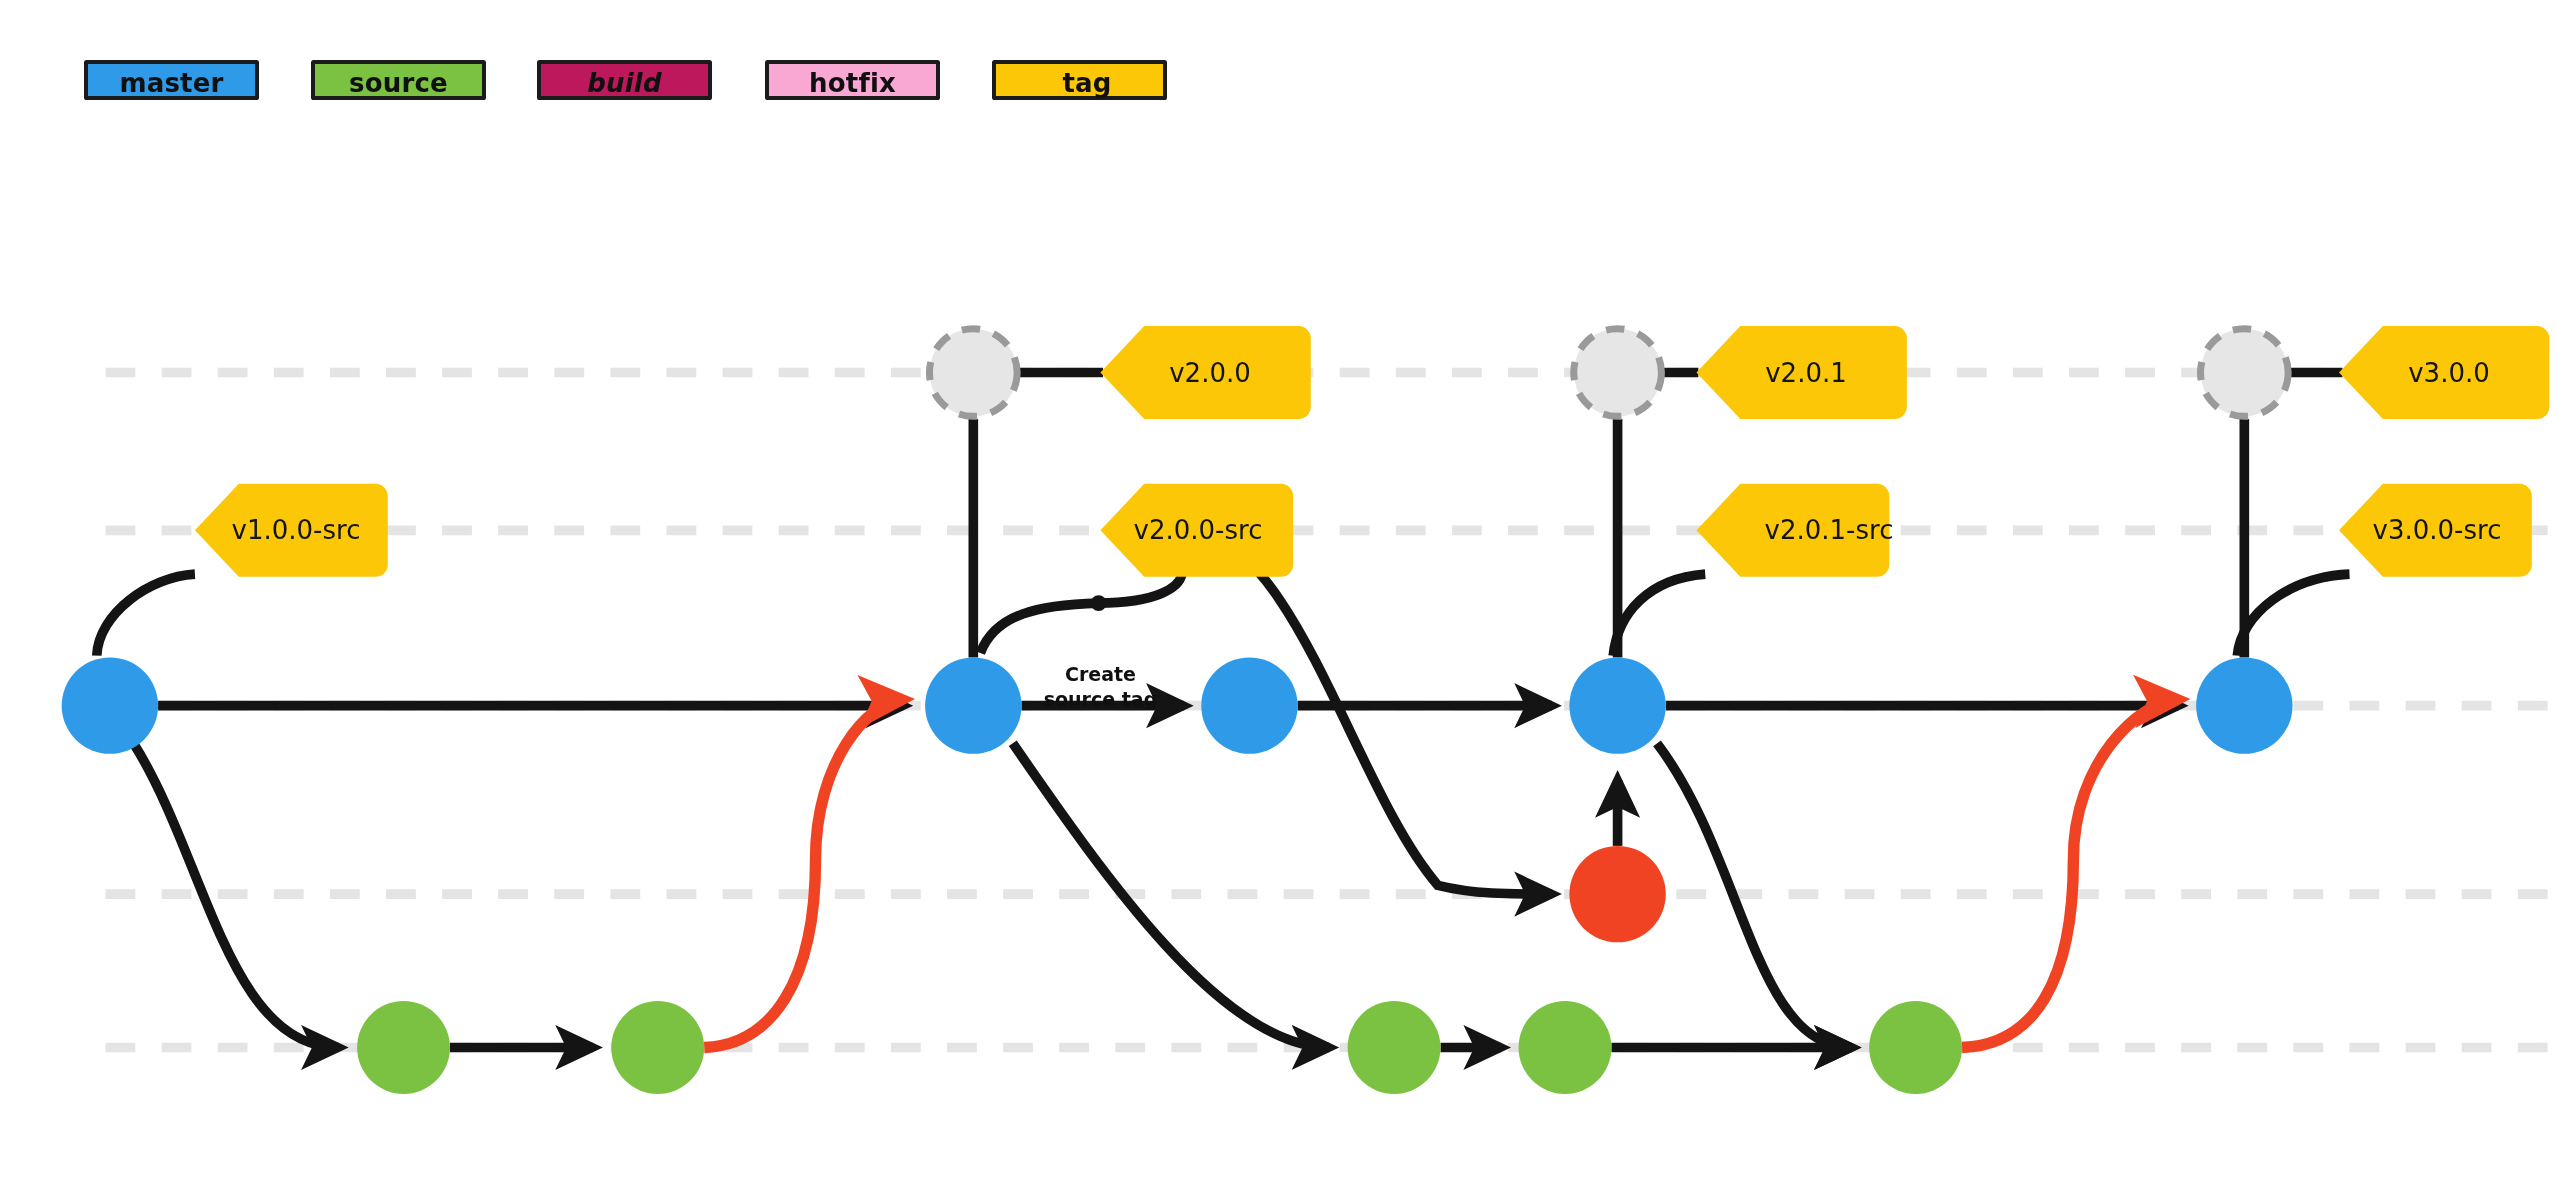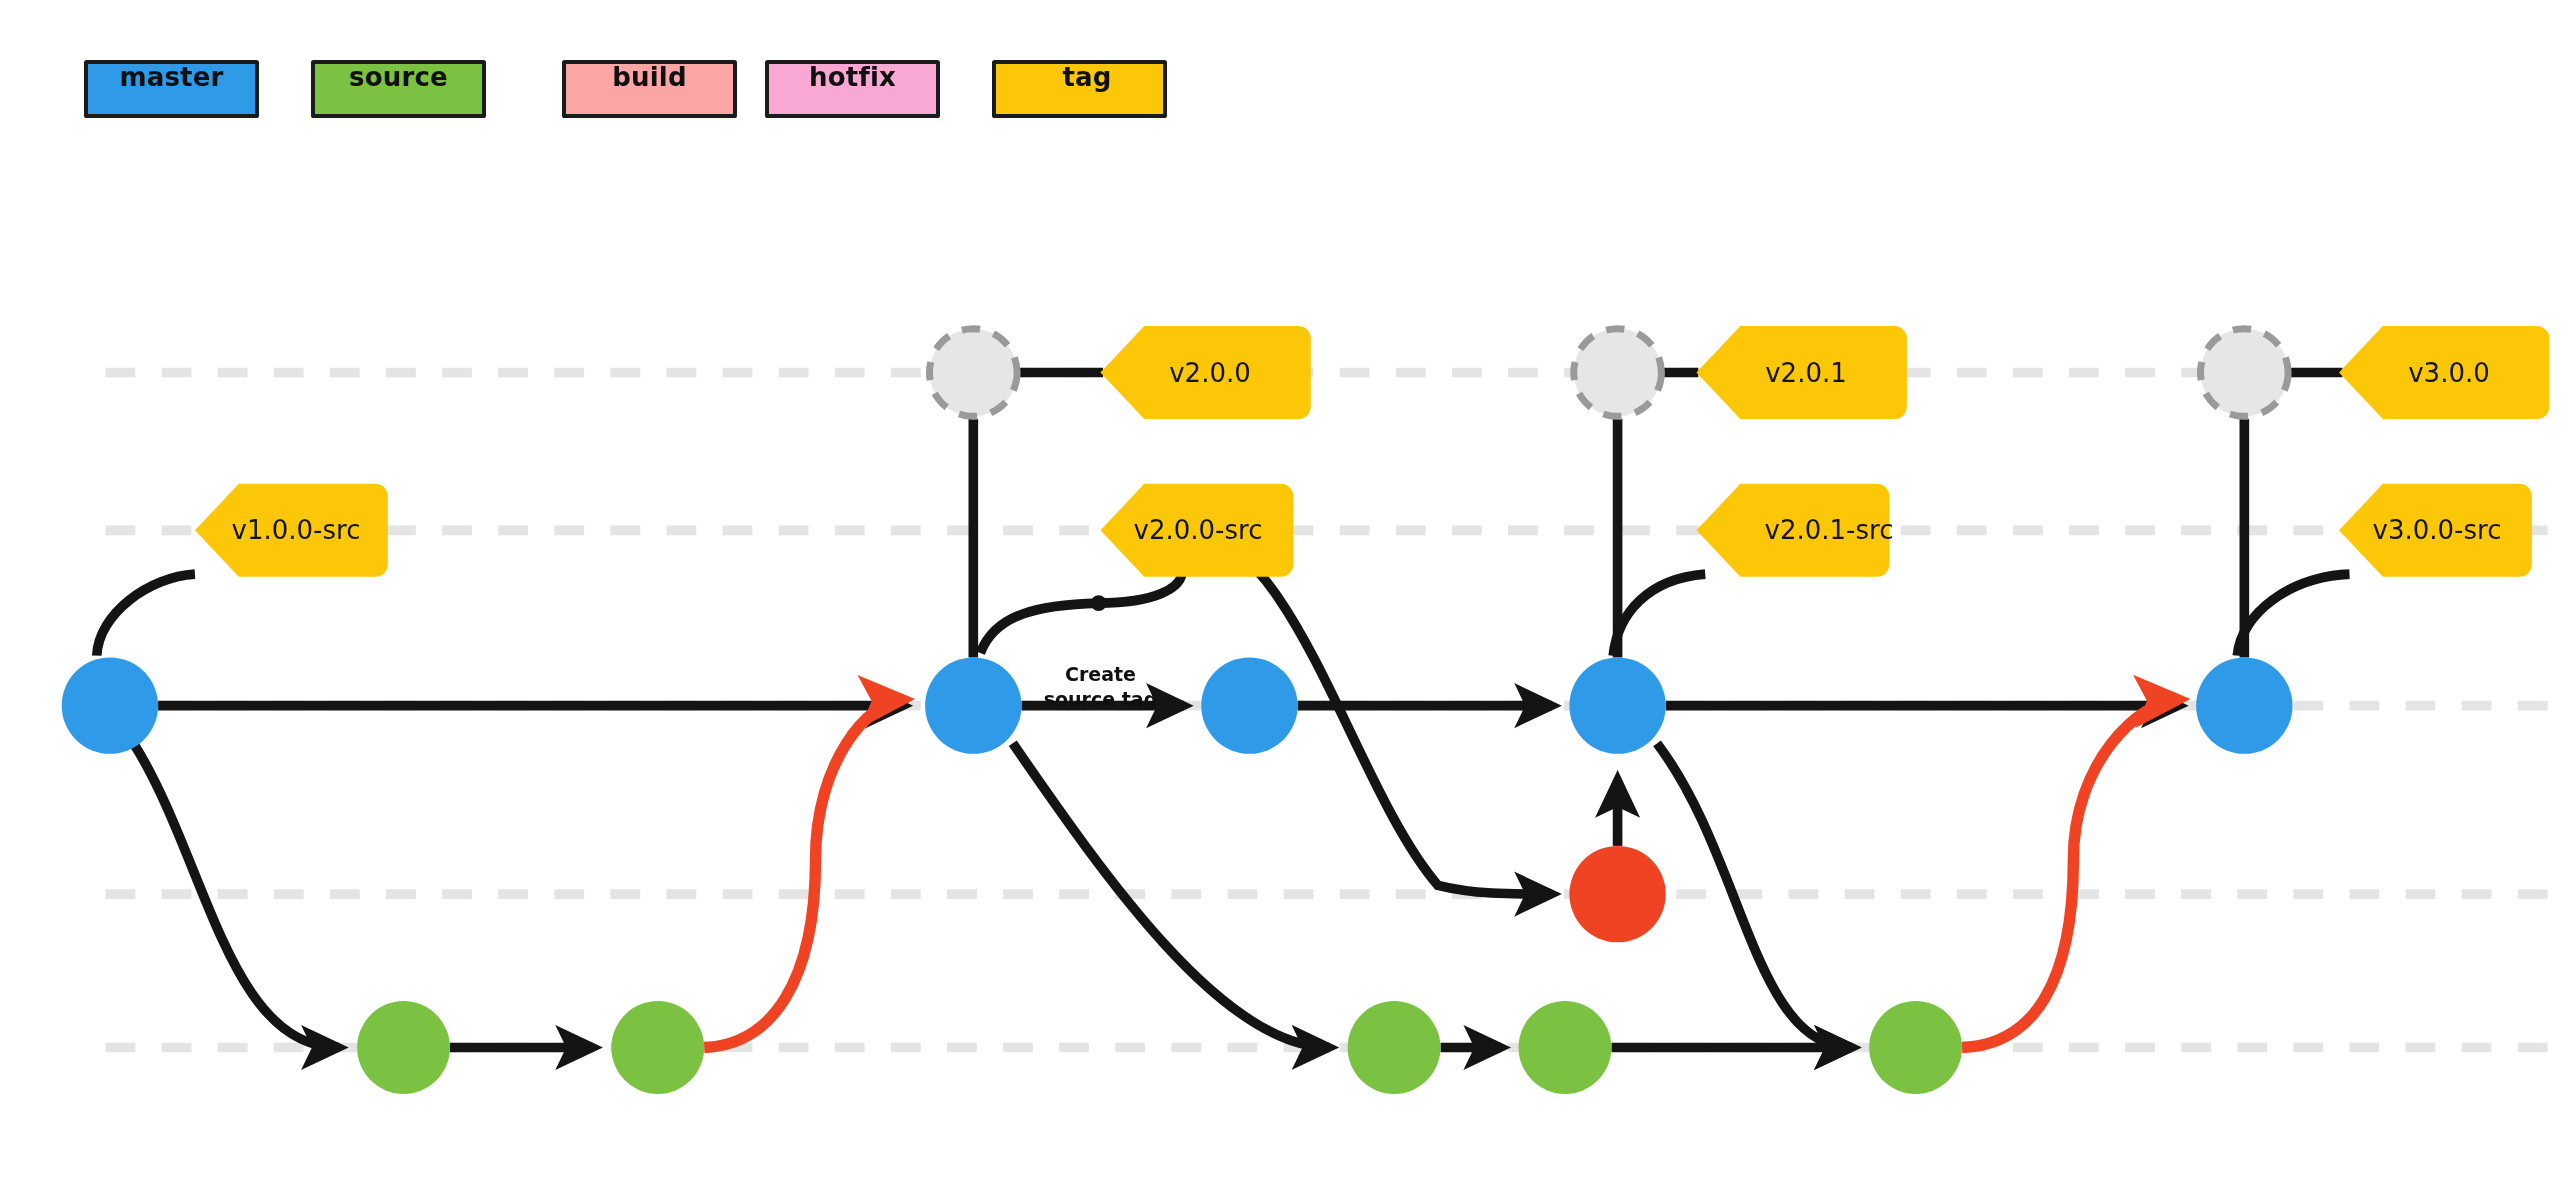--- a/index.html
+++ b/index.html
@@ -9,24 +9,24 @@
     font-family:"DejaVu Sans","Liberation Sans",sans-serif;
     overflow:hidden;position:relative;
   }
   #stage{position:absolute;inset:0;width:2576px;height:1193px;}
   svg#canvas{position:absolute;left:0;top:0;width:2576px;height:1193px;display:block;}
 
   
   #legend{position:absolute;left:0;top:0;width:2576px;height:158px;}
   .legend-item{
     position:absolute;
-    height:58px;
+    height:40px;
     border:4.4px solid #1b1b1b;
     border-radius:2.6px;
-    display:flex;align-items:flex-start;justify-content:center;
+    display:flex;align-items:flex-end;justify-content:center;
     box-sizing:border-box;
   }
   .legend-label{
     font-size:26px;font-weight:bold;color:#101010;
     letter-spacing:0.2px;line-height:1;
     font-family:"DejaVu Sans","Liberation Sans",sans-serif;
   }
 
   
   .anno{
@@ -52,21 +52,21 @@
 
 <div id="stage">
 
   <div id="legend">
     <div class="legend-item" style="left:84px;top:60px;width:175px;background:#2f9be8;">
       <span class="legend-label">master</span>
     </div>
     <div class="legend-item" style="left:311px;top:60px;width:175px;background:#7cc242;">
       <span class="legend-label">source</span>
     </div>
-    <div class="legend-item" style="left:562px;top:60px;width:175px;background:#fca5a5;">
+    <div class="legend-item" style="left:537px;top:60px;width:175px;background:#be185d;font-style:italic;">
       <span class="legend-label">build</span>
     </div>
     <div class="legend-item" style="left:765px;top:60px;width:175px;background:#f9a8d4;">
       <span class="legend-label">hotfix</span>
     </div>
     <div class="legend-item" style="left:992px;top:60px;width:175px;background:#fbc707;padding-left:15px;">
       <span class="legend-label">tag</span>
     </div>
   </div>
 

